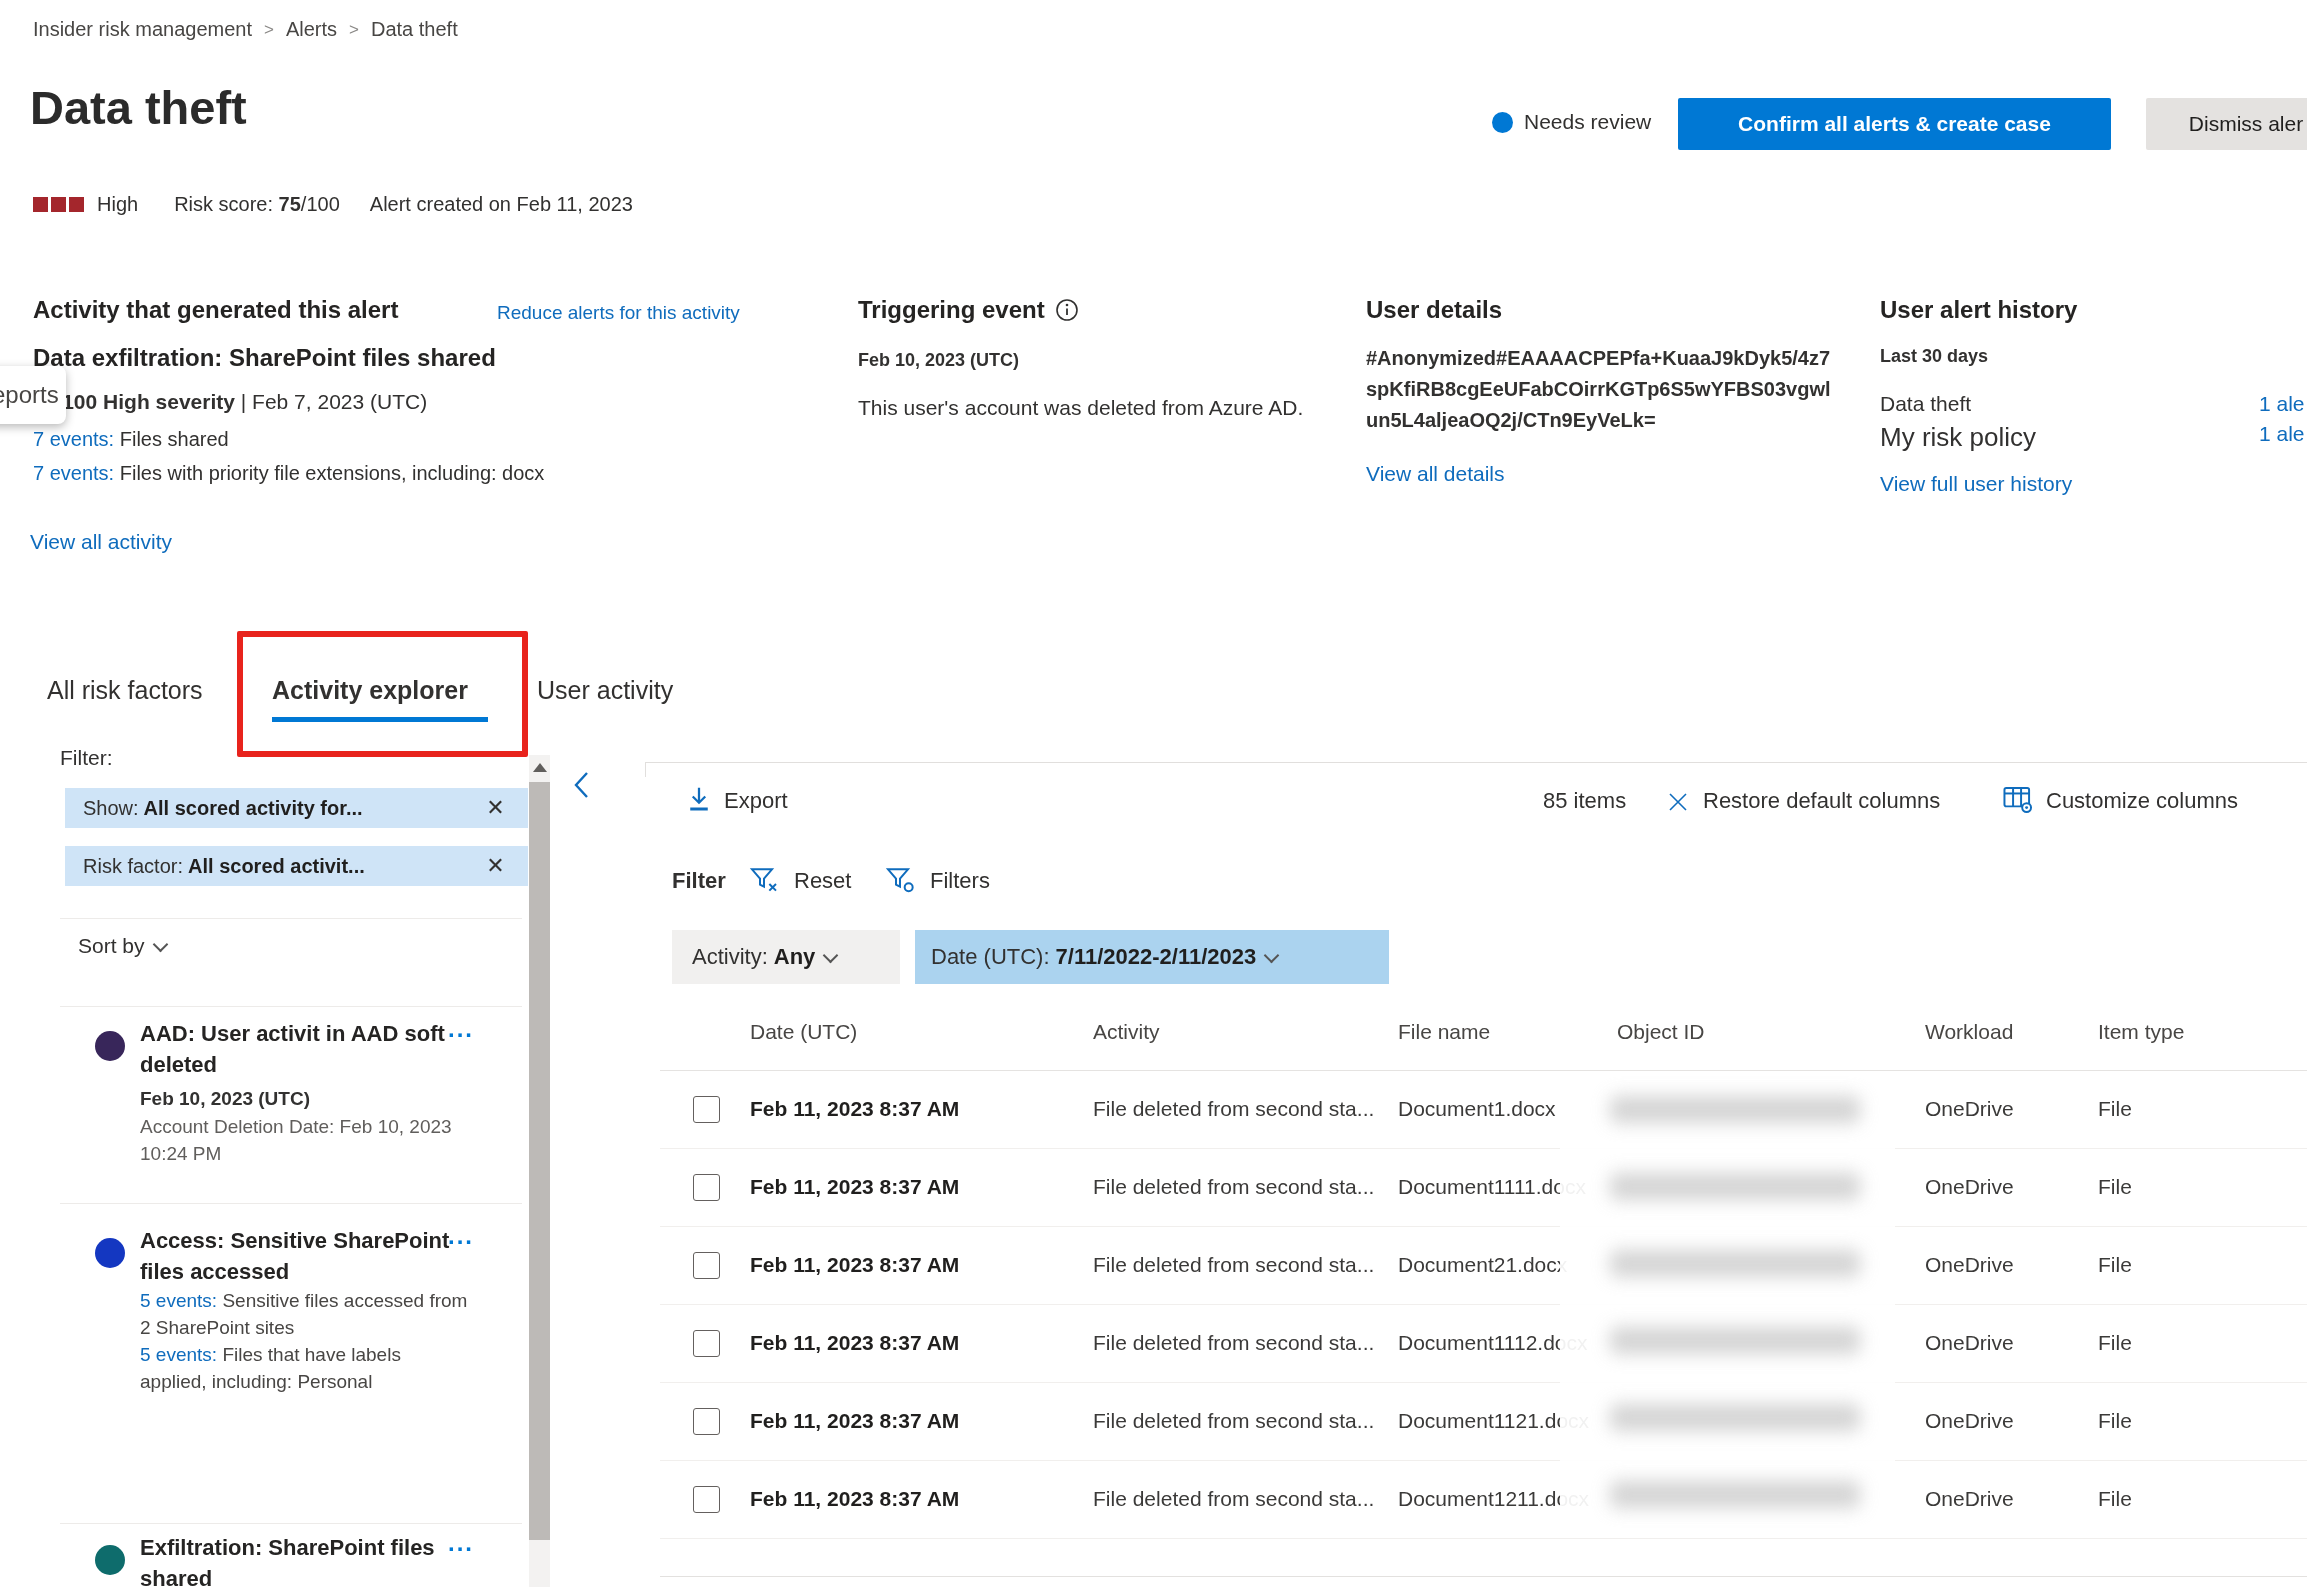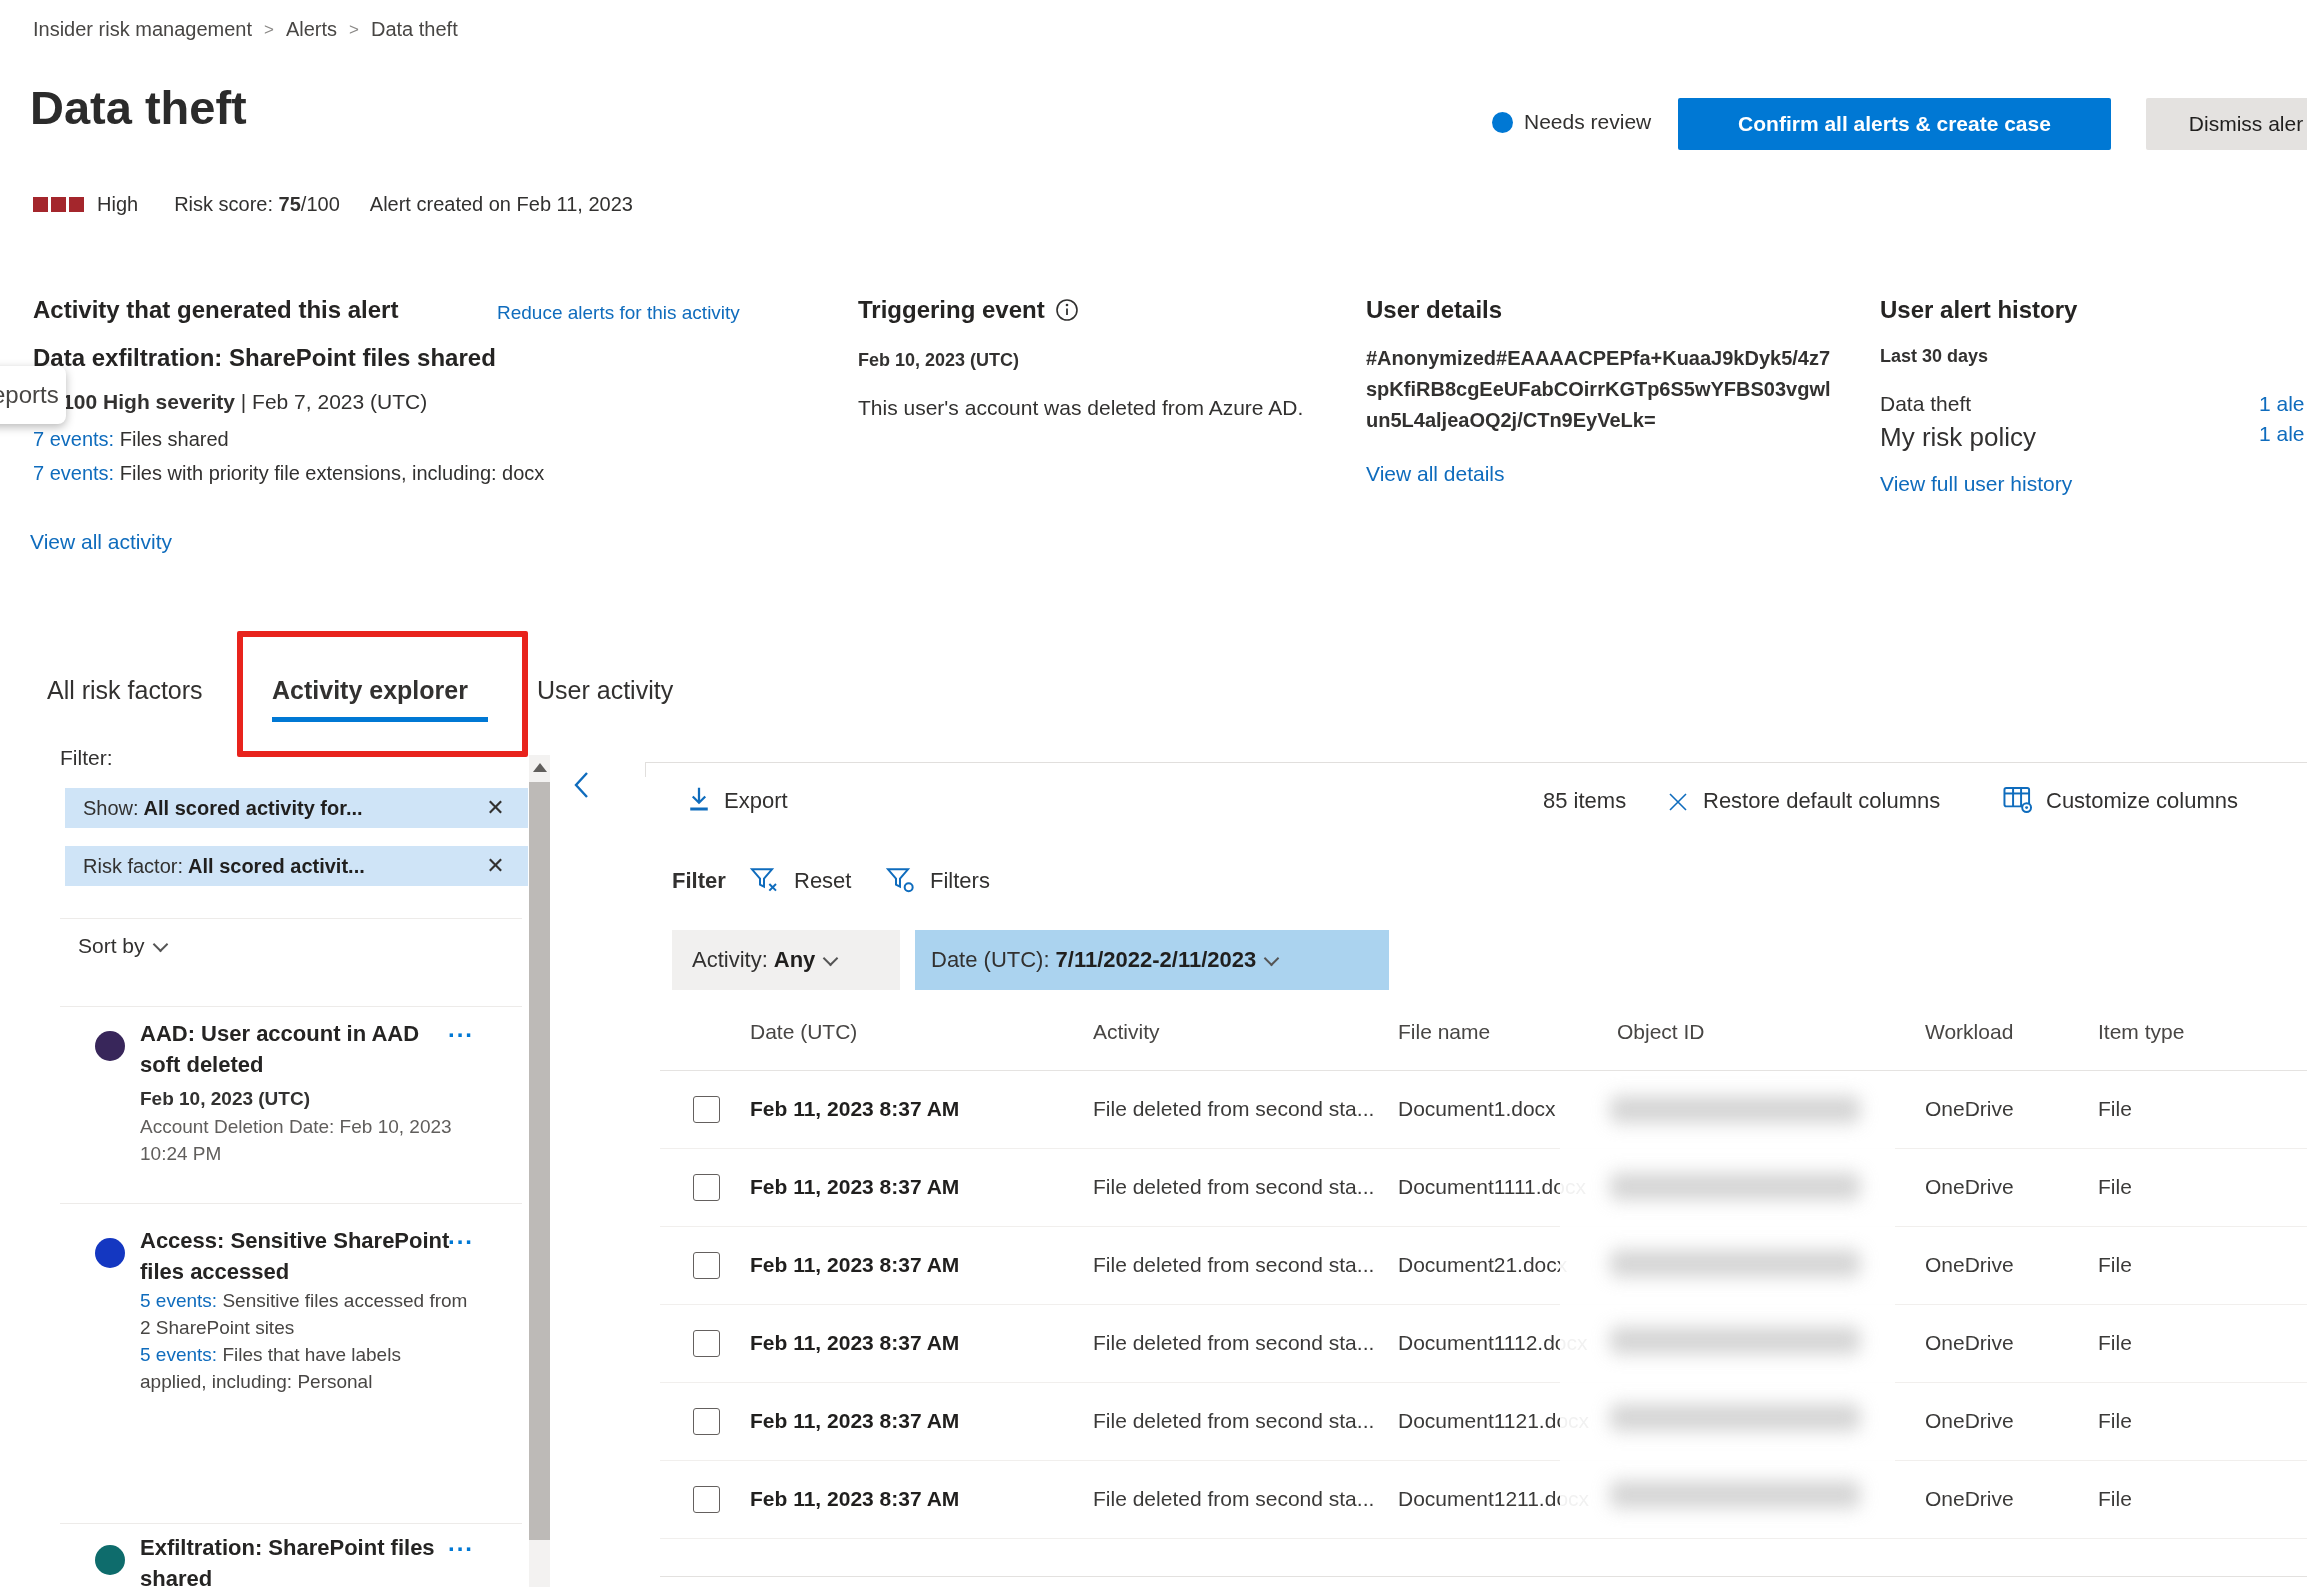--- a/index.html
+++ b/index.html
@@ -41,21 +41,21 @@
   .card-meta{font-size:19px;font-weight:600;color:#323130;line-height:28px;margin-top:5px;}
   .card-desc{font-size:19px;color:#605e5c;line-height:27px;}
   .card-ev{font-size:19px;color:#484644;line-height:27px;}
   .ellipsis{color:#0078d4;font-size:24px;font-weight:bold;letter-spacing:2px;cursor:pointer;}
   
   .sb-track{background:#f3f2f1;}
   .sb-thumb{background:#bdbab7;}
   .sb-arrow{width:0;height:0;border-left:7px solid transparent;border-right:7px solid transparent;
     border-bottom:9px solid #605e5c;}
   
-  .fpill{height:60px;display:flex;align-items:center;font-size:22px;padding:0 20px;cursor:pointer;color:#323130;}
+  .fpill{height:54px;display:flex;align-items:center;font-size:22px;padding:0 20px;cursor:pointer;color:#323130;}
   .fpill .v{font-weight:bold;color:#201f1e;margin-left:6px;}
   
   .thead{position:absolute;left:0;top:0;width:1647px;height:74px;border-bottom:1px solid #e5e3e1;}
   .thead span{position:absolute;top:24px;font-size:21px;color:#484644;cursor:pointer;}
   .trow{position:relative;width:1647px;height:77px;border-bottom:1px solid #f1efed;}
   .trow span{position:absolute;top:26px;font-size:21px;color:#3b3a39;}.c-date{left:90px;}.c-act{left:433px;}.c-file{left:738px;}
   .c-obj{left:957px;}.c-wl{left:1265px;}.c-it{left:1438px;}
   .trow .c-date{font-weight:600;color:#201f1e;}
   .checkbox{position:absolute;left:33px;top:25px;width:25px;height:25px;border:1px solid #64605e;border-radius:3px;
     background:#fff;cursor:pointer;}
@@ -159,21 +159,21 @@
   </div>
 
   <div class="abs divider" style="left:60px;top:918px;width:462px;"></div>
   <div class="abs" style="left:78px;top:934px;font-size:21px;cursor:pointer;">
     <span>Sort by</span><span class="chev"></span>
   </div>
   <div class="abs divider" style="left:60px;top:1006px;width:462px;"></div>
 
   <span class="abs dot" style="left:95px;top:1031px;width:30px;height:30px;background:#38265a;"></span>
   <div class="abs" style="left:140px;top:1018px;width:318px;">
-    <div class="card-title">AAD: User account in AAD soft deleted</div>
+    <div class="card-title">AAD: User activit in AAD soft deleted</div>
     <div class="card-meta">Feb 10, 2023 (UTC)</div>
     <div class="card-desc">Account Deletion Date: Feb 10, 2023 10:24 PM</div>
   </div>
   <span class="abs ellipsis" style="left:448px;top:1015px;">...</span>
 
   <div class="abs divider" style="left:60px;top:1203px;width:462px;"></div>
 
   <span class="abs dot" style="left:95px;top:1238px;width:30px;height:30px;background:#1437c1;"></span>
   <div class="abs" style="left:140px;top:1225px;width:330px;">
     <div class="card-title">Access: Sensitive SharePoint files accessed</div>

